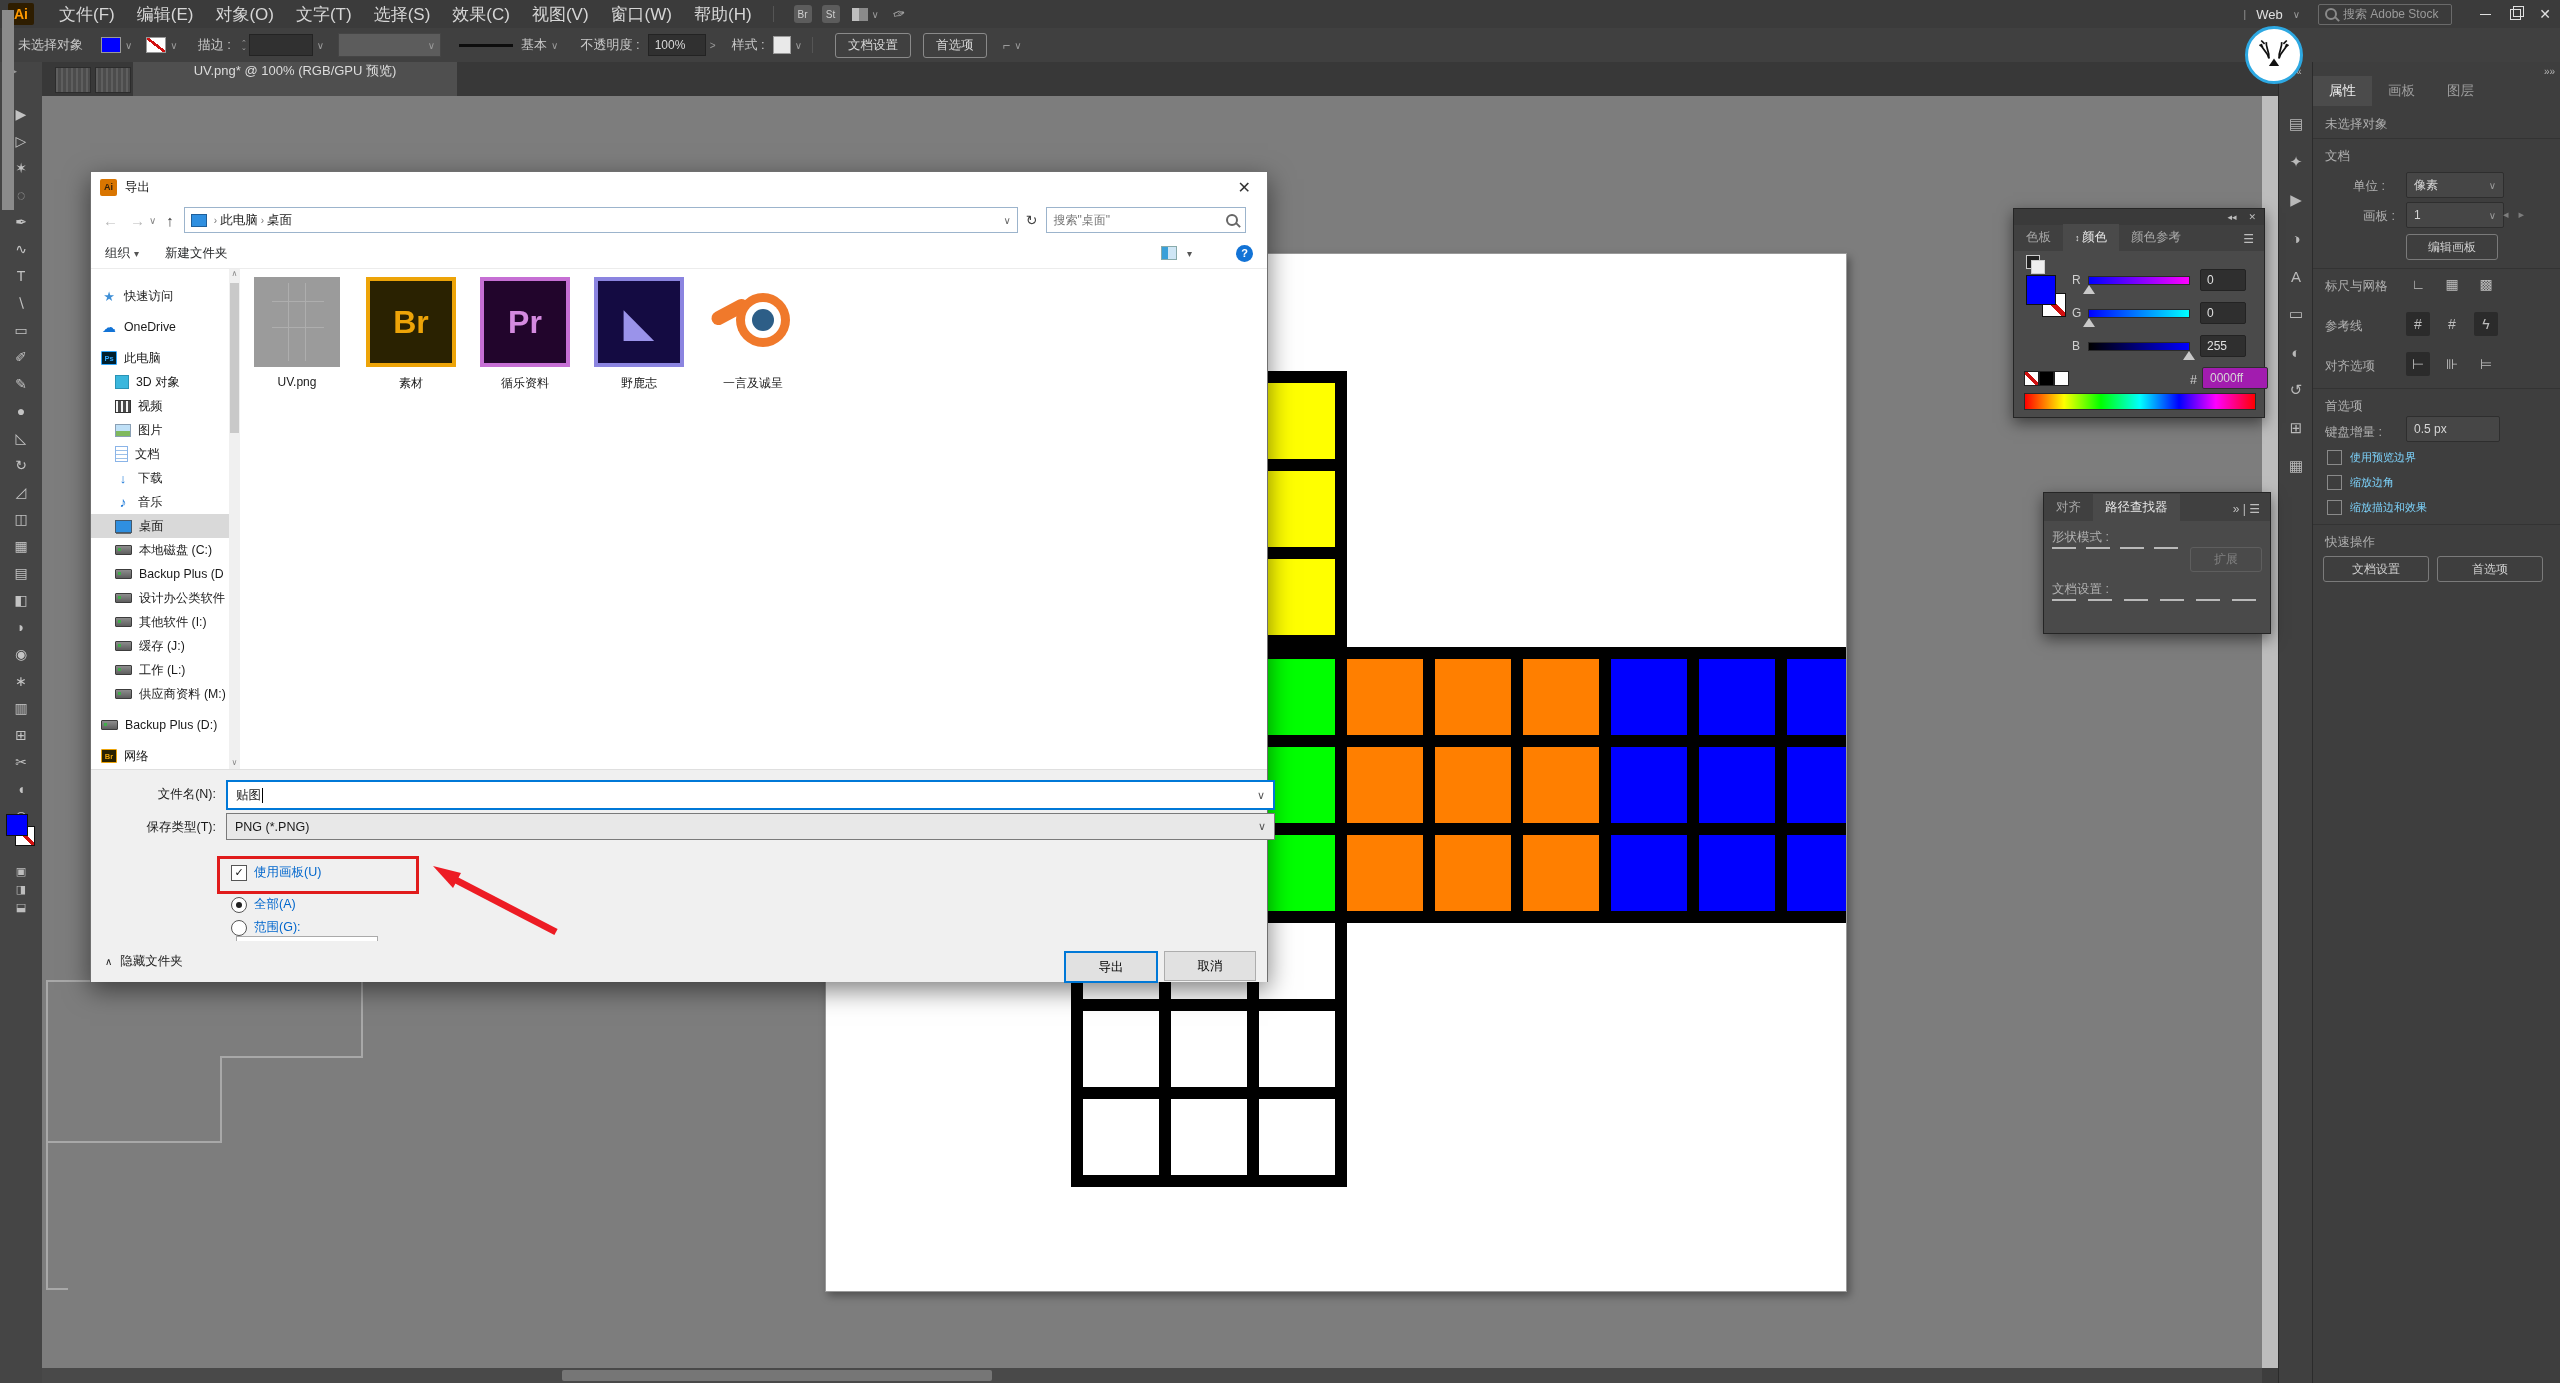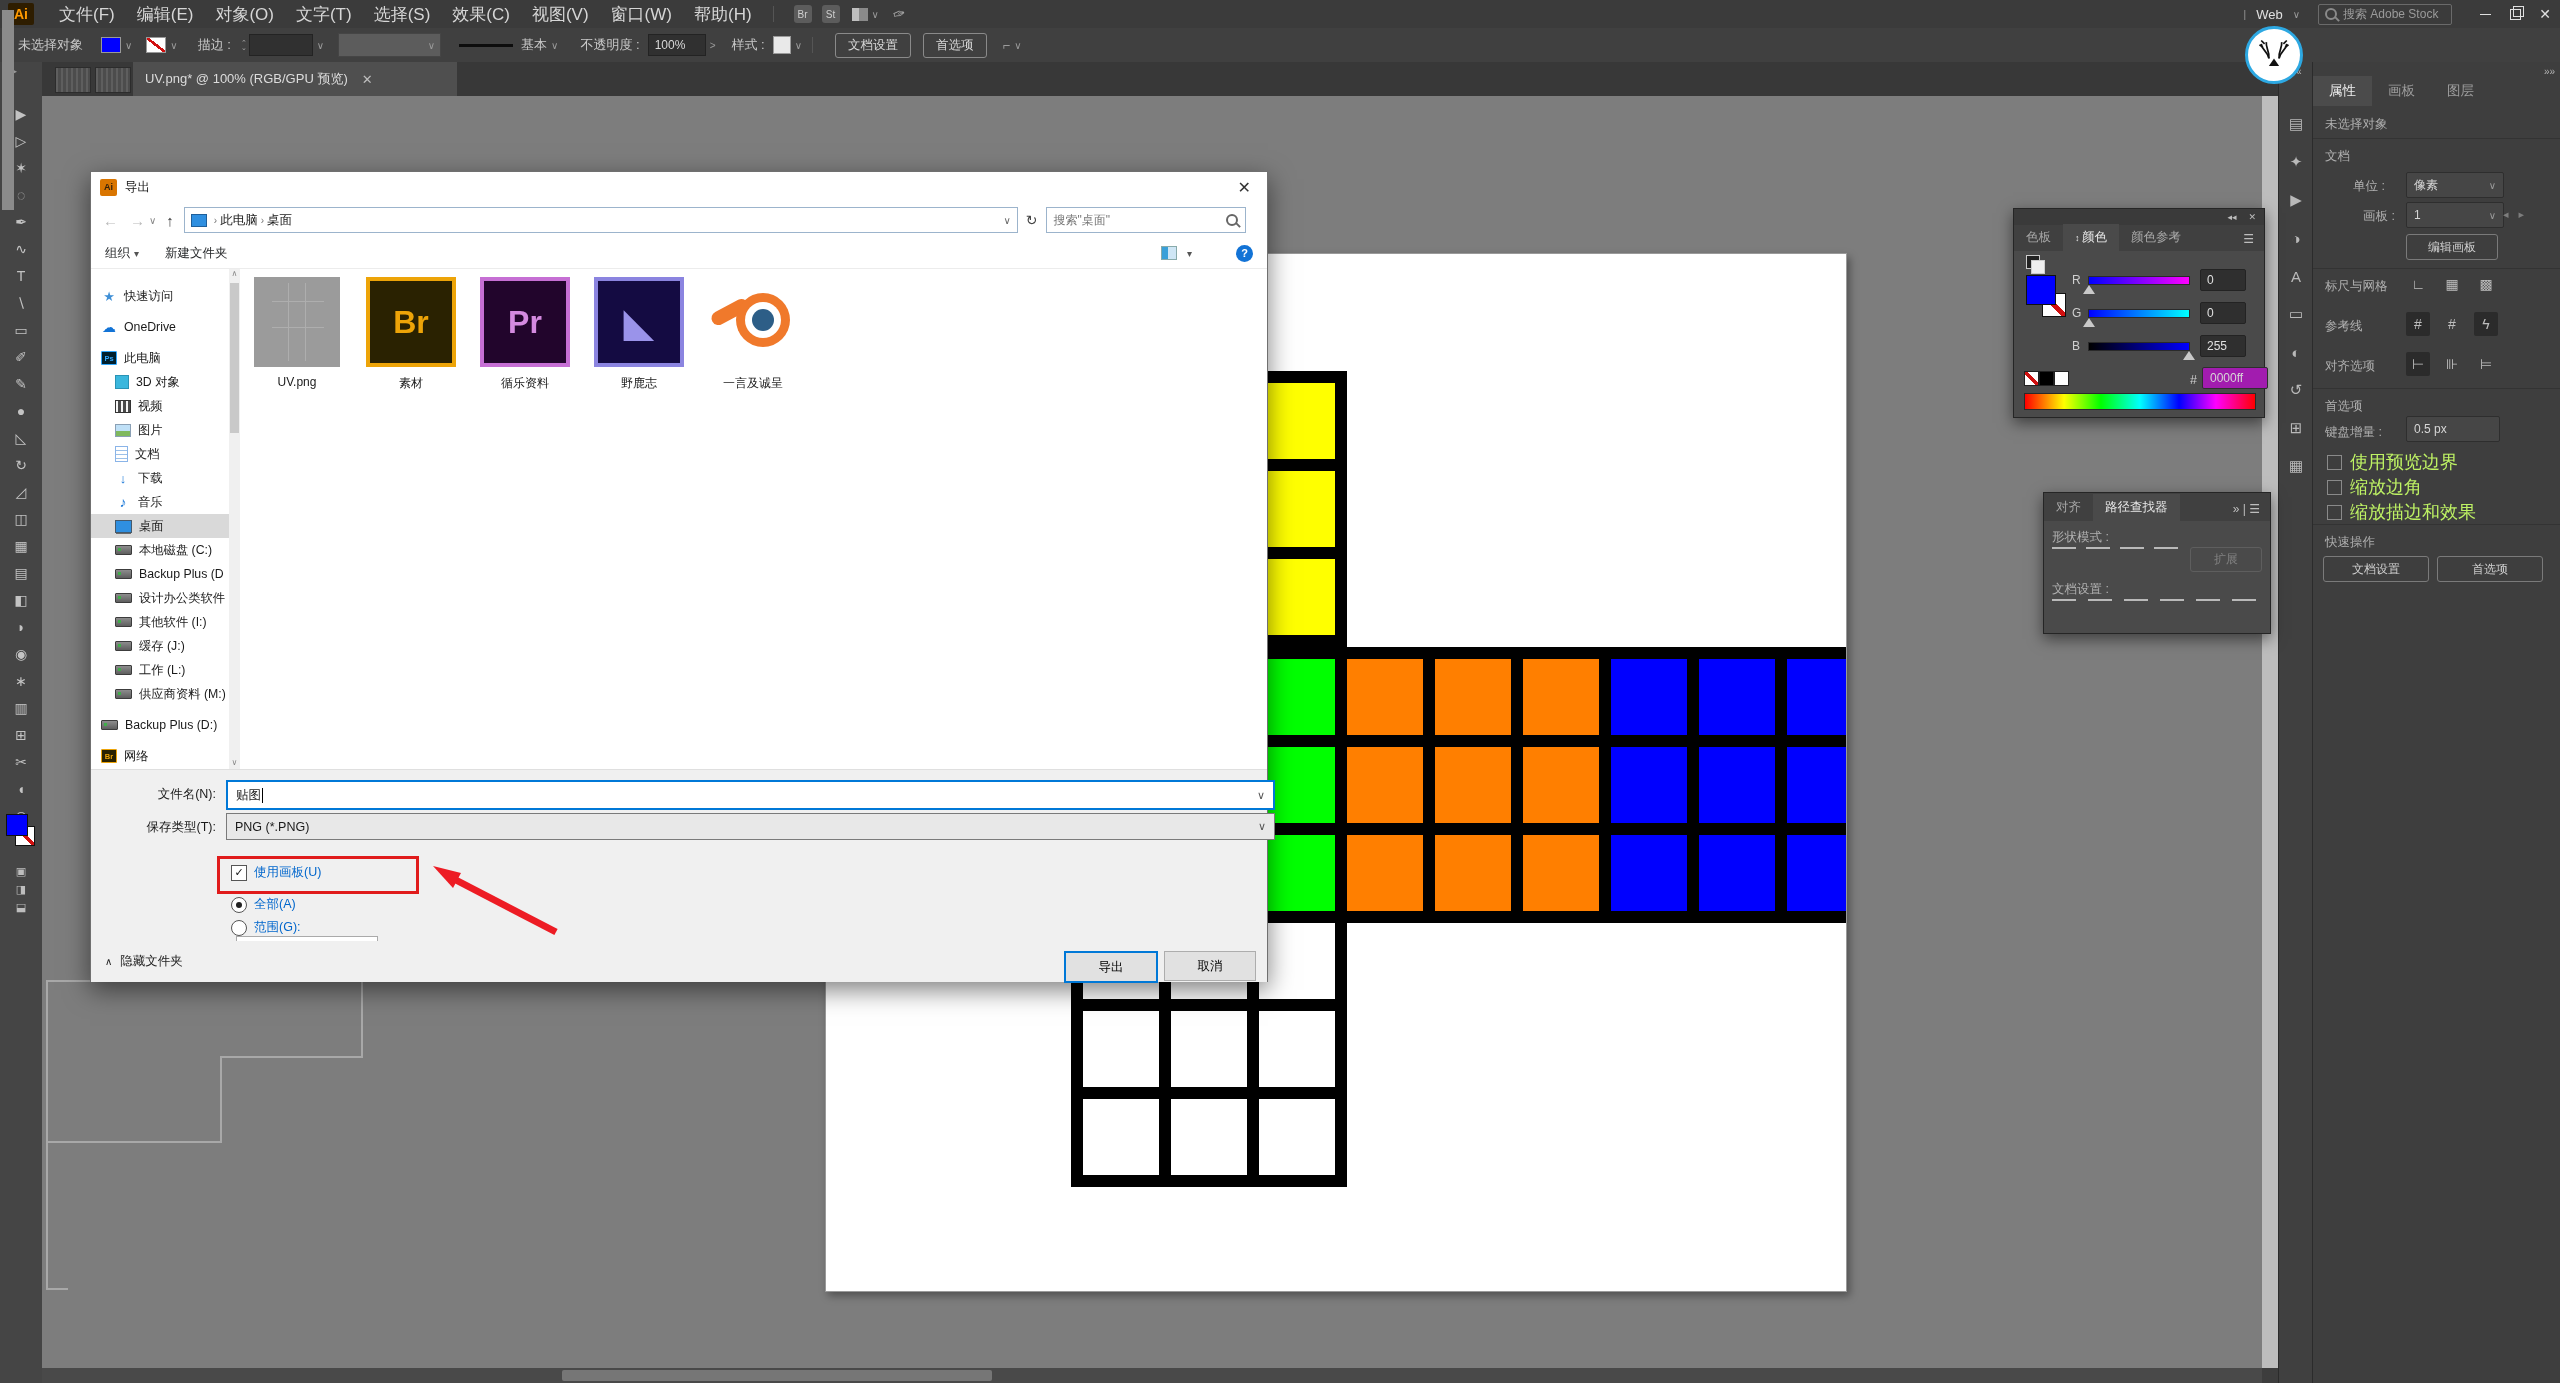--- a/index.html
+++ b/index.html
@@ -44,21 +44,21 @@
   .stroke-line{width:54px;height:3px;background:#0d0d0d;margin:0 8px 0 18px;}
   .ob-btn{height:23px;border:1px solid #8a8a8a;border-radius:3px;color:#d8d8d8;display:flex;
           align-items:center;padding:0 12px;margin-left:12px;font-size:12.5px;background:transparent;}
   .style-swatch{width:16px;height:16px;background:#e9e9e9;border:1px solid #9a9a9a;margin-left:8px;}
   .cursor-icon{color:#9a9a9a;font-size:13px;margin-left:16px;}
   
   .tabbar{position:absolute;left:42px;top:62px;width:2236px;height:34px;background:#383838;border-bottom:1px solid #272727;}
   .dock-mini{position:absolute;top:5px;width:34px;height:24px;background:#4c4c4c;
              border:1px solid #2c2c2c;background-image:repeating-linear-gradient(90deg,#5e5e5e 0 2px,transparent 2px 5px);}
   .doc-tab{position:absolute;left:91px;top:0;width:300px;height:34px;background:#4f4f4f;display:flex;
-           align-items:center;padding:0 12px;color:#dcdcdc;font-size:13px;gap:14px;}
+           align-items:center;padding:0 12px;color:#dcdcdc;font-size:13px;gap:14px;flex-direction:column;}
   .doc-tab .close{color:#bdbdbd;font-size:13px;}
   .dbl-arrow{position:absolute;font-size:9px;color:#9a9a9a;}
   
   .toolstrip{position:absolute;left:0;top:62px;width:42px;height:1321px;background:#454545;border-right:1px solid #2e2e2e;}
   .tool{width:42px;height:27px;display:flex;align-items:center;justify-content:center;color:#c3c3c3;font-size:14px;}
   .ts-fill{position:absolute;left:6px;top:752px;width:20px;height:20px;background:#0000ff;border:1px solid #111;z-index:2;}
   .ts-stroke{position:absolute;left:15px;top:764px;width:18px;height:18px;border:1px solid #111;background:
       linear-gradient(to top right,#fff 42%,#d01010 42%,#d01010 58%,#fff 58%);}
   .ts-modes{position:absolute;left:0;top:800px;width:42px;text-align:center;color:#bdbdbd;font-size:11px;line-height:18px;}
   
@@ -84,21 +84,21 @@
   .ptab.active{background:#4b4b4b;color:#ececec;}
   .dock-label{position:absolute;color:#b0b0b0;font-size:12.5px;}
   .dock-hr{position:absolute;left:0;width:248px;height:1px;background:#333;}
   .dfield{position:absolute;height:24px;background:#464646;border:1px solid #2e2e2e;border-radius:2px;
           color:#d6d6d6;font-size:12px;display:flex;align-items:center;padding:0 7px;justify-content:space-between;}
   .dbtn{position:absolute;height:24px;border:1px solid #7a7a7a;border-radius:3px;color:#d0d0d0;
         font-size:12px;display:flex;align-items:center;justify-content:center;background:transparent;}
   .micon{position:absolute;width:24px;height:24px;display:flex;align-items:center;justify-content:center;
          color:#bdbdbd;font-size:14px;border-radius:2px;}
   .micon.pressed{background:#2b2b2b;}
-  .dchk{position:absolute;display:flex;align-items:center;gap:8px;color:#bef264;font-size:18px;}
+  .dchk{position:absolute;display:flex;align-items:center;gap:8px;color:#7dd3fc;font-size:11px;}
   .dchk .box{width:13px;height:13px;border:1px solid #8a8a8a;background:transparent;flex:none;}
   .arrpair{position:absolute;color:#7d7d7d;font-size:11px;letter-spacing:10px;}
   
   .fpanel{position:absolute;background:#4a4a4a;border:1px solid #252525;box-shadow:0 5px 14px rgba(0,0,0,.5);}
   .fp-head{height:16px;background:#3a3a3a;display:flex;justify-content:flex-end;align-items:center;
            gap:12px;color:#bdbdbd;font-size:9px;padding:0 8px;}
   .fp-tabs{height:26px;background:#404040;display:flex;align-items:flex-end;}
   .fp-tab{padding:5px 12px;color:#a8a8a8;font-size:12.5px;}
   .fp-tab.active{background:#4a4a4a;color:#e8e8e8;}
   .fp-menu{margin-left:auto;color:#bdbdbd;padding:0 10px 5px 0;font-size:12px;}

